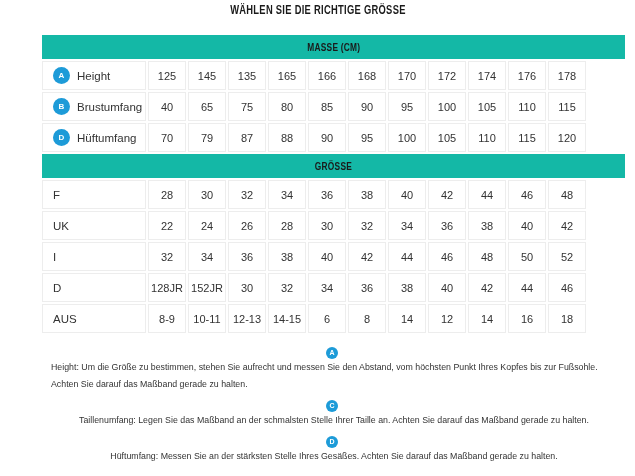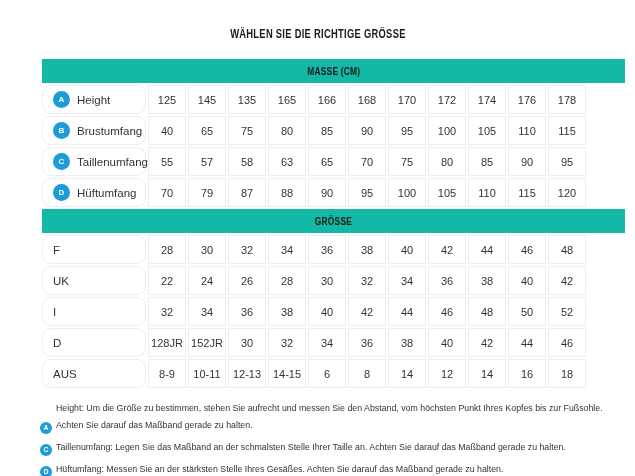--- a/index.html
+++ b/index.html
@@ -1,46 +1,46 @@
 <!DOCTYPE html>
 <html><head>
 <meta charset="utf-8">
 <style>
   * { margin:0; padding:0; box-sizing:border-box; }
   html,body { width:635px; height:476px; background:#ffffff; overflow:hidden;
               font-family:"Liberation Sans", sans-serif; color:#333333; }
 
-  .title-wrap { text-align:center; padding-top:24px; }
+  .title-wrap { text-align:center; padding-top:0; }
   .page-title { display:inline-block; font-weight:bold; font-size:13px; color:#1a1a1a;
                 letter-spacing:0.4px; white-space:nowrap;
                 transform:scaleX(0.72); transform-origin:center; }
 
   .table-wrap { margin:15px 8px 0 40px; width:587px; }
   table.size-chart { width:100%; table-layout:fixed; border-collapse:separate;
                      border-spacing:2px; font-size:11px; color:#333; }
   col.c-label { width:104px; }
   col.c-val   { width:38px; }
   td.section-header { background:#14b8a6; height:24px; text-align:center;
                       vertical-align:middle; padding:0; }
   .cond { display:inline-block; font-weight:bold; font-size:11px; color:#1a1a1a;
           letter-spacing:0.3px; white-space:nowrap;
           transform:scaleX(0.76); transform-origin:center; }
   td.cell { background:#ffffff; border:1px solid #ededed; height:29px;
             text-align:center; vertical-align:middle; padding:0; }
-  td.label-cell { text-align:left; padding-left:10px; white-space:nowrap;border-radius:9px; }
+  td.label-cell { text-align:left; padding-left:10px; white-space:nowrap; }
   td.tail-cell { background:transparent; border:none; }
   .badge { display:inline-block; width:17px; height:17px; border-radius:50%;
            background:#1d9bd8; color:#ffffff; font-size:8px; font-weight:bold;
            line-height:17px; text-align:center; vertical-align:middle; margin-right:7px; }
   .row-label { vertical-align:middle; font-size:11.5px; }
   td.value-cell { font-size:11px; }
 
   .footnotes { margin:10px 0 0 40px; width:588px; }
-  .footnote { display:flex; align-items:flex-end; margin-bottom:5px;
-              font-size:8.8px; line-height:17px; color:#333; }
+  .footnote { display:flex; align-items:center; margin-bottom:5px;
+              font-size:8.8px; line-height:17px; color:#333;flex-direction:column; }
   .fbadge { flex:0 0 auto; display:inline-block; width:12px; height:12px; border-radius:50%;
             background:#1d9bd8; color:#ffffff; font-size:7px; font-weight:bold;
             line-height:12px; text-align:center; margin:2px 4px 0 0; }
   .ftext { max-width:566px; }
 </style>
 </head>
 <body>
 
 <div class="title-wrap">
   <span class="page-title">WÄHLEN SIE DIE RICHTIGE GRÖSSE</span>
@@ -88,35 +88,20 @@
           <td class="cell value-cell">65</td>
           <td class="cell value-cell">75</td>
           <td class="cell value-cell">80</td>
           <td class="cell value-cell">85</td>
           <td class="cell value-cell">90</td>
           <td class="cell value-cell">95</td>
           <td class="cell value-cell">100</td>
           <td class="cell value-cell">105</td>
           <td class="cell value-cell">110</td>
           <td class="cell value-cell">115</td>
-          <td class="tail-cell"></td>
-        </tr>
-        <tr>
-          <td class="cell label-cell"><span class="badge">C</span><span class="row-label">Taillenumfang</span></td>
-          <td class="cell value-cell">55</td>
-          <td class="cell value-cell">57</td>
-          <td class="cell value-cell">58</td>
-          <td class="cell value-cell">63</td>
-          <td class="cell value-cell">65</td>
-          <td class="cell value-cell">70</td>
-          <td class="cell value-cell">75</td>
-          <td class="cell value-cell">80</td>
-          <td class="cell value-cell">85</td>
-          <td class="cell value-cell">90</td>
-          <td class="cell value-cell">95</td>
           <td class="tail-cell"></td>
         </tr>
         <tr>
           <td class="cell label-cell"><span class="badge">D</span><span class="row-label">Hüftumfang</span></td>
           <td class="cell value-cell">70</td>
           <td class="cell value-cell">79</td>
           <td class="cell value-cell">87</td>
           <td class="cell value-cell">88</td>
           <td class="cell value-cell">90</td>
           <td class="cell value-cell">95</td>

